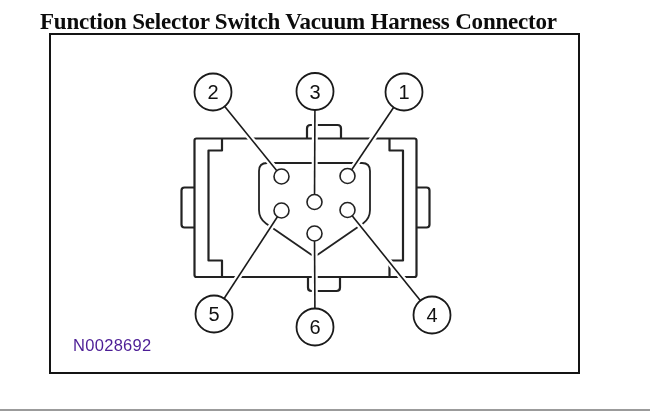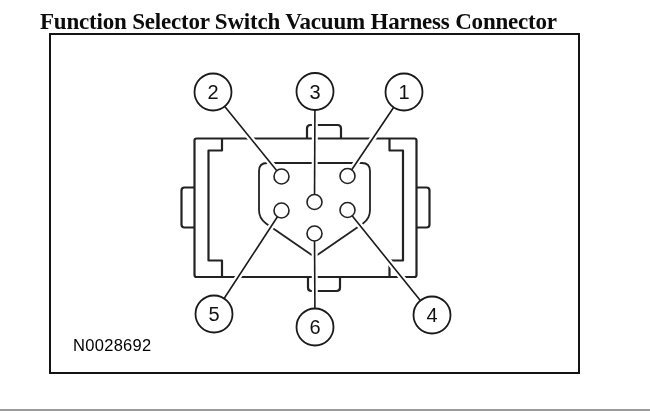--- a/index.html
+++ b/index.html
@@ -42,21 +42,21 @@
     top: 0;
     width: 650px;
     height: 414px;
     pointer-events: none;
   }
   .figure-id {
     position: absolute;
     left: 73px;
     top: 336px;
     font-size: 16.5px;
-    color: #000000;
+    color: #4c1d95;
     letter-spacing: 0.3px;
   }
   .bottom-rule {
     position: absolute;
     left: 0;
     top: 409px;
     width: 650px;
     height: 2px;
     background: #9b9b9b;
   }

